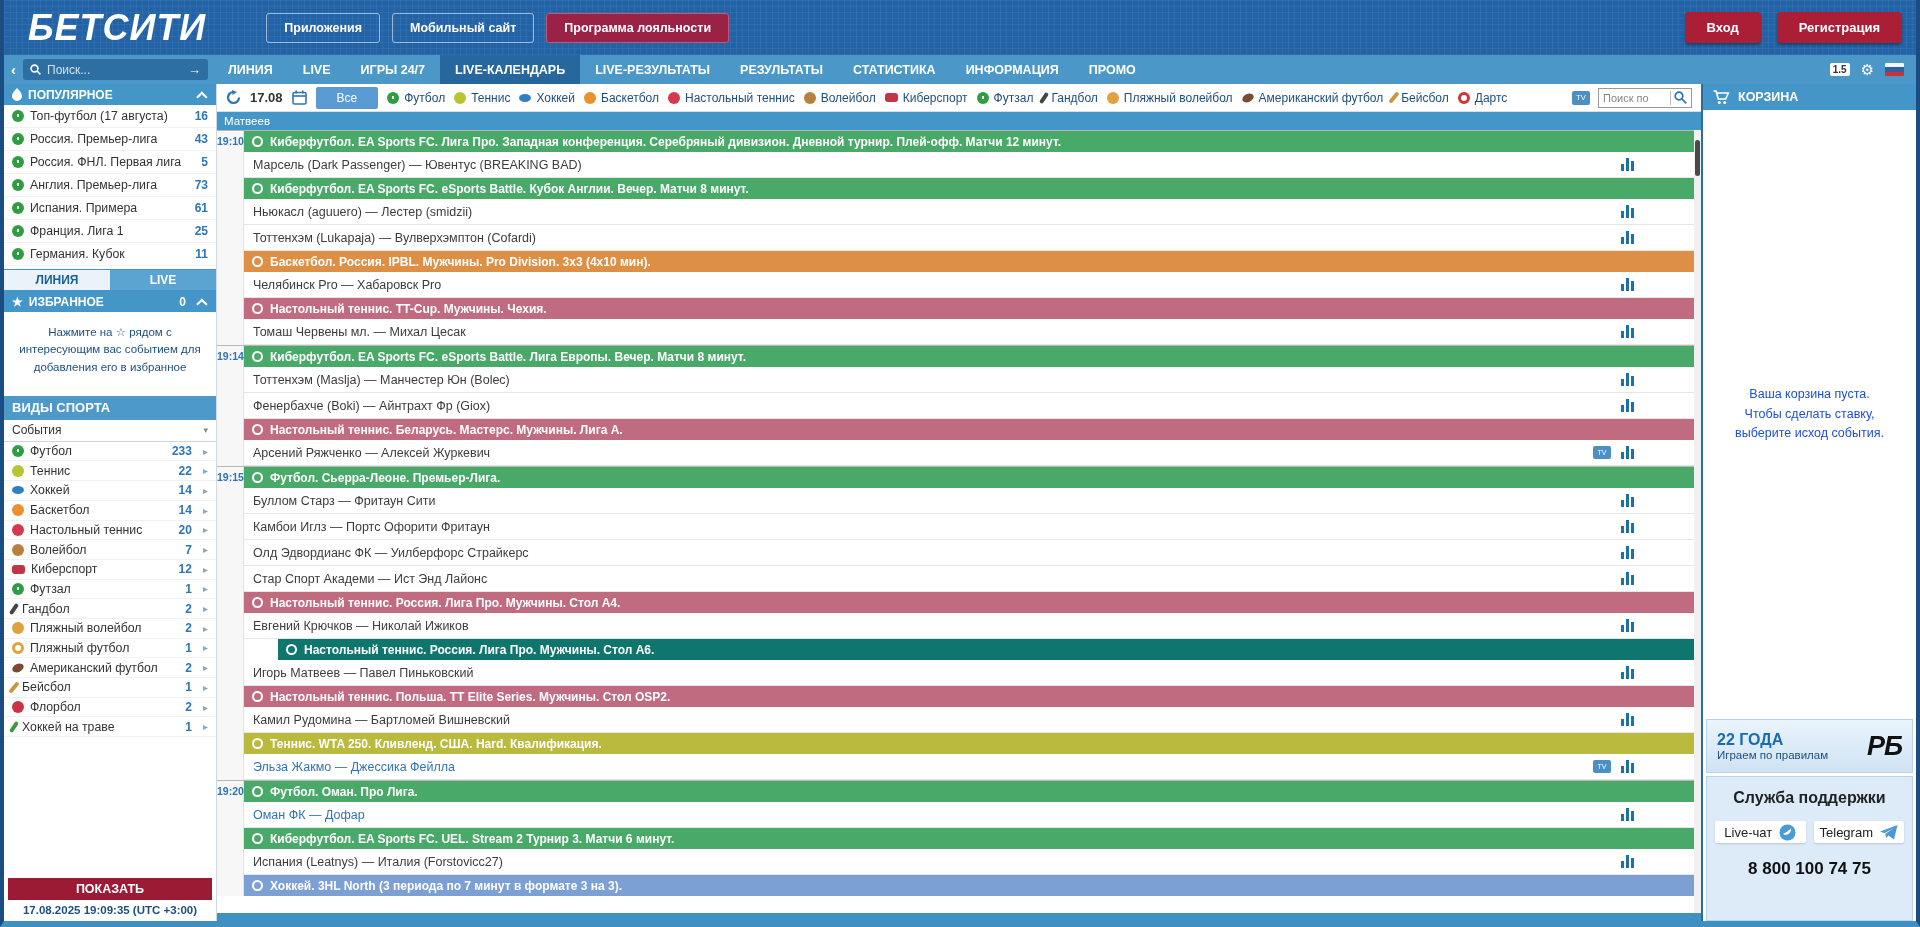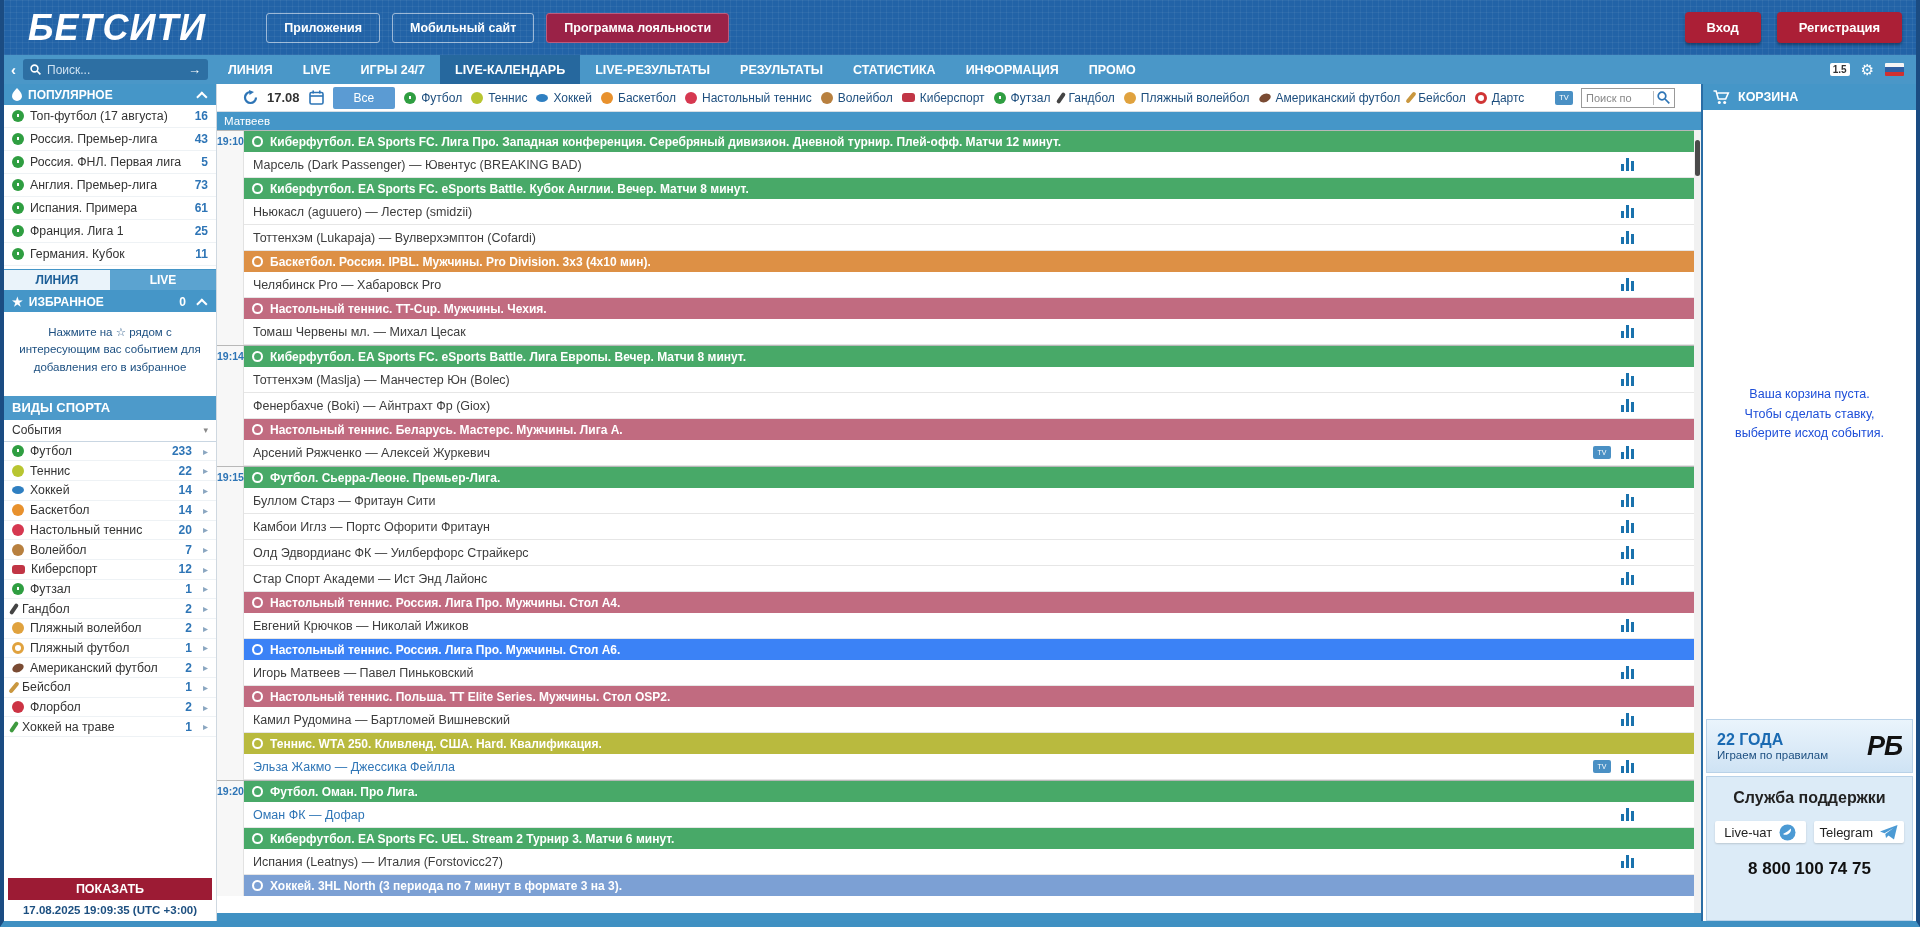--- a/index.html
+++ b/index.html
@@ -54,21 +54,21 @@
   .fav-hint { padding:12px 10px 16px; font-size:11.5px; color:#1c4f80; text-align:center; line-height:1.5; }
   .sports-title { background:#4d9aca; height:24px; flex:0 0 24px; font-size:13px; margin-top:4px; }
   .events-select { height:22px; flex:0 0 22px; border-bottom:1px solid #c9d6e2; display:flex; align-items:center; padding:0 8px; font-size:12px; color:#333; cursor:pointer; }
   .events-select .caret { margin-left:auto; color:#888; font-size:9px; }
   .side-spacer { flex:1; }
   .show-btn { margin:0 4px 4px; background:#9c1b34; color:#fff; font-weight:bold; text-align:center; font-size:12.5px; padding:4px 0; border:none; cursor:pointer; }
   .timestamp { text-align:center; color:#1c4f80; font-size:11.5px; font-weight:bold; padding-bottom:5px; }
 
   
   .main { flex:1; display:flex; flex-direction:column; background:#fff; position:relative; min-width:0; min-height:0; }
-  .chips-bar { height:28px; flex:0 0 28px; display:flex; align-items:center; gap:9px; padding:0 26px; border-bottom:1px solid #d7dee4; }
+  .chips-bar { height:28px; flex:0 0 28px; display:flex; align-items:center; gap:9px; padding:0 9px; border-bottom:1px solid #d7dee4; }
   .refresh-ic, .cal-ic, .mag-ic { flex:0 0 auto; cursor:pointer; }
   .date-lbl { font-size:13px; font-weight:bold; color:#333; }
   .chip-all { background:#5b9bd3; color:#fff; font-size:12px; padding:4px 21px; border-radius:2px; cursor:pointer; }
   .chip { display:flex; gap:5px; align-items:center; font-size:12px; color:#1d4e7e; cursor:pointer; white-space:nowrap; }
   .chips-right { margin-left:auto; display:flex; align-items:center; gap:8px; }
   .mini-search { width:94px; height:20px; border:1px solid #999; display:flex; align-items:center; padding:0 4px; gap:3px; background:#fff; }
   .mini-search input { width:60px; border:none; outline:none; font-size:11px; color:#555; }
   .mini-search input::placeholder { color:#888; }
   .mini-search .sep { width:1px; height:14px; background:#bbb; margin-left:auto; }
   .event-col-hdr { height:18px; flex:0 0 18px; background:#4596c8; color:#fff; font-size:11.5px; display:flex; align-items:center; padding:0 7px; }
@@ -621,21 +621,21 @@
               <span style="flex: 1 1 0%;"></span>
               <span class="chart-ic">
                 <i></i>
                 <i></i>
                 <i></i>
               </span>
             </div>
           </div>
           <div class="row">
             <div class="gutter"></div>
-            <div class="hdr-body" style="background: #3b82f6;">
+            <div class="hdr-body" style="background: #0f766e; margin-left: 34px;">
               <span class="hdr-ring"></span>
               <span>Настольный теннис. Россия. Лига Про. Мужчины. Стол А6.</span>
             </div>
           </div>
           <div class="row">
             <div class="gutter"></div>
             <div class="match-body">
               <span>Игорь Матвеев — Павел Пиньковский</span>
               <span style="flex: 1 1 0%;"></span>
               <span class="chart-ic">

